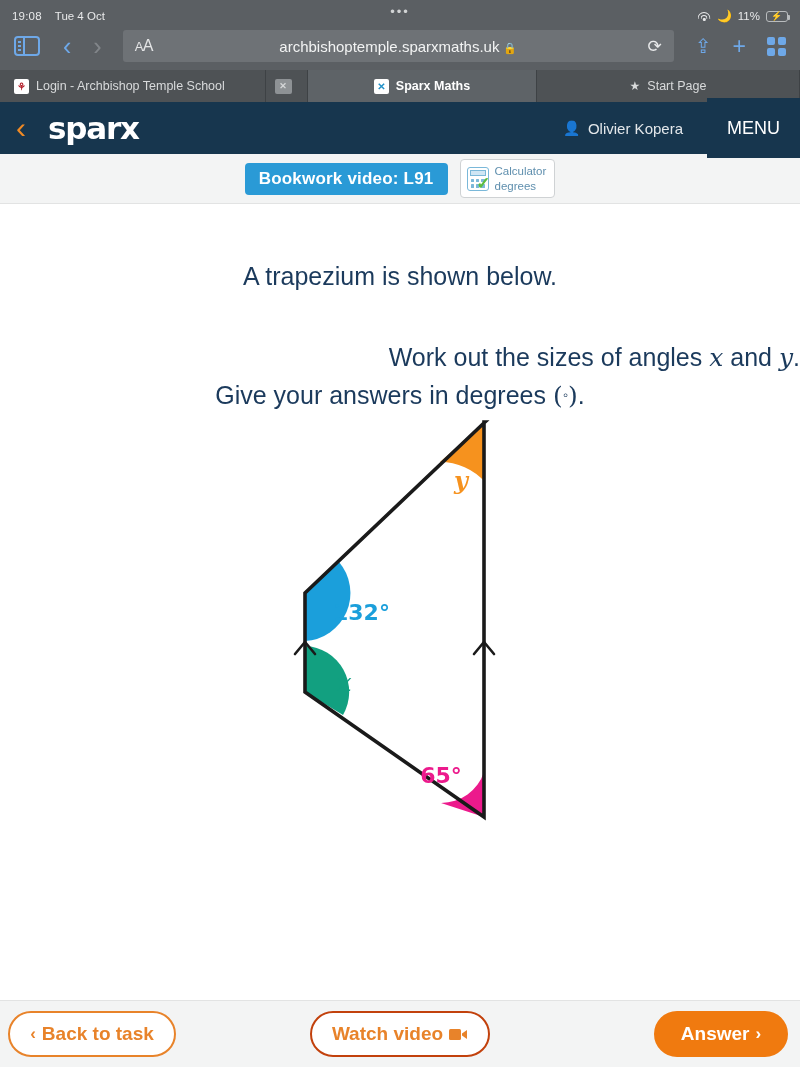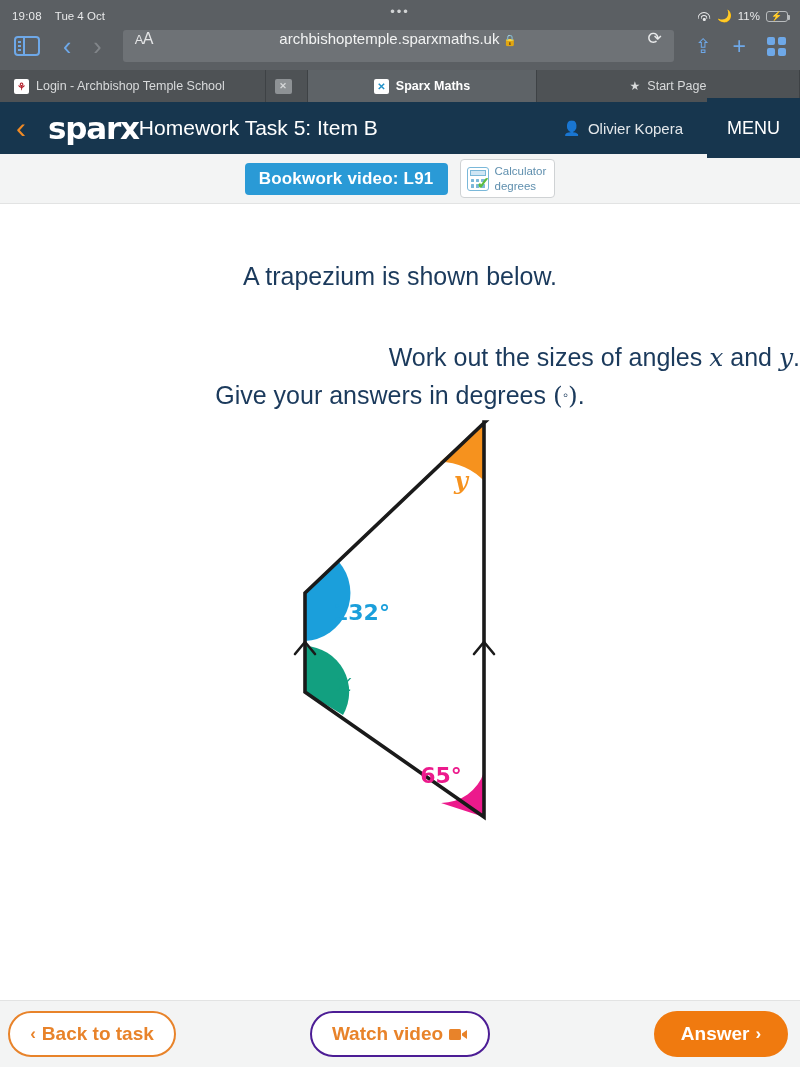--- a/index.html
+++ b/index.html
@@ -61,21 +61,21 @@
     position: relative; margin-right: 10px; }
   .sidebar-ico:before { content:""; position:absolute; left:7px; top:0; bottom:0; width:2px;
     background:#6ea8e8; }
   .sidebar-ico:after { content:""; position:absolute; left:2px; top:3px; width:3px; height:2px;
     background:#6ea8e8; box-shadow: 0 4px 0 #6ea8e8, 0 8px 0 #6ea8e8; }
   .chev { font-size: 25px; font-weight: 300; padding: 0 9px; line-height: 1; }
   .chev.fwd { color:#82868a; }
 
   #url-bar {
     flex: 1; height: 32px; background: #6e7276; border-radius: 3px;
-    display: flex; align-items: flex-start; padding: 0 12px; margin: 0 8px;
+    display: flex; align-items: center; padding: 0 12px; margin: 0 8px;
     position: relative;
   }
   #url-bar .aa { color:#e4e5e6; font-size: 13px; letter-spacing:-.5px; }
   #url-bar .aa .big { font-size: 16px; }
   #url-bar .url-text {
     position:absolute; left:0; right:0; text-align:center;
     color:#f2f3f3; font-size: 15px; pointer-events:none;
   }
   #url-bar .lock { font-size: 11px; margin-left: 4px; }
   #url-bar .reload { margin-left:auto; color:#e9eaeb; font-size:17px; line-height:1; z-index:2;}
@@ -179,21 +179,21 @@
     display:flex; align-items:center; justify-content:center; gap:6px;
     cursor:pointer; white-space:nowrap;
   }
   #btn-back {
     position:absolute; left: 8px; width: 168px; height: 46px;
     border: 2px solid #e8832a; color:#e8832a; background:#ffffff;
   }
   #btn-video {
     position:absolute; left: 50%; transform: translateX(-50%);
     width: 180px; height: 46px;
-    border: 2px solid #4c1d95; color:#e8832a; background:#ffffff;
+    border: 2px solid #c2410c; color:#e8832a; background:#ffffff;
   }
   #btn-answer {
     position:absolute; right: 12px; width: 134px; height: 46px;
     background:#f07a0f; color:#ffffff; border:2px solid #f07a0f;
   }
   .btn .ar { font-size: 17px; font-weight:bold; }
   .cam-ico { display:inline-flex; align-items:center; }
 </style>
 </head>
 <body>
@@ -252,21 +252,20 @@
   </div>
   <div class="tab t4">
     <span class="star-ico">★</span>
     <span>Start Page</span>
   </div>
 </div>
 
 <div id="sparx-header">
   <div class="back-arrow">‹</div>
   <div class="logo">sparx</div>
-  <div class="task-title">Homework Task 5: Item B</div>
   <div class="user">
     <span class="person">👤</span>
     <span>Olivier Kopera</span>
   </div>
   <div class="menu">MENU</div>
 </div>
 
 <div id="bookwork-bar">
   <div id="bookwork-code">Bookwork video: L91</div>
   <div id="calc-badge">

